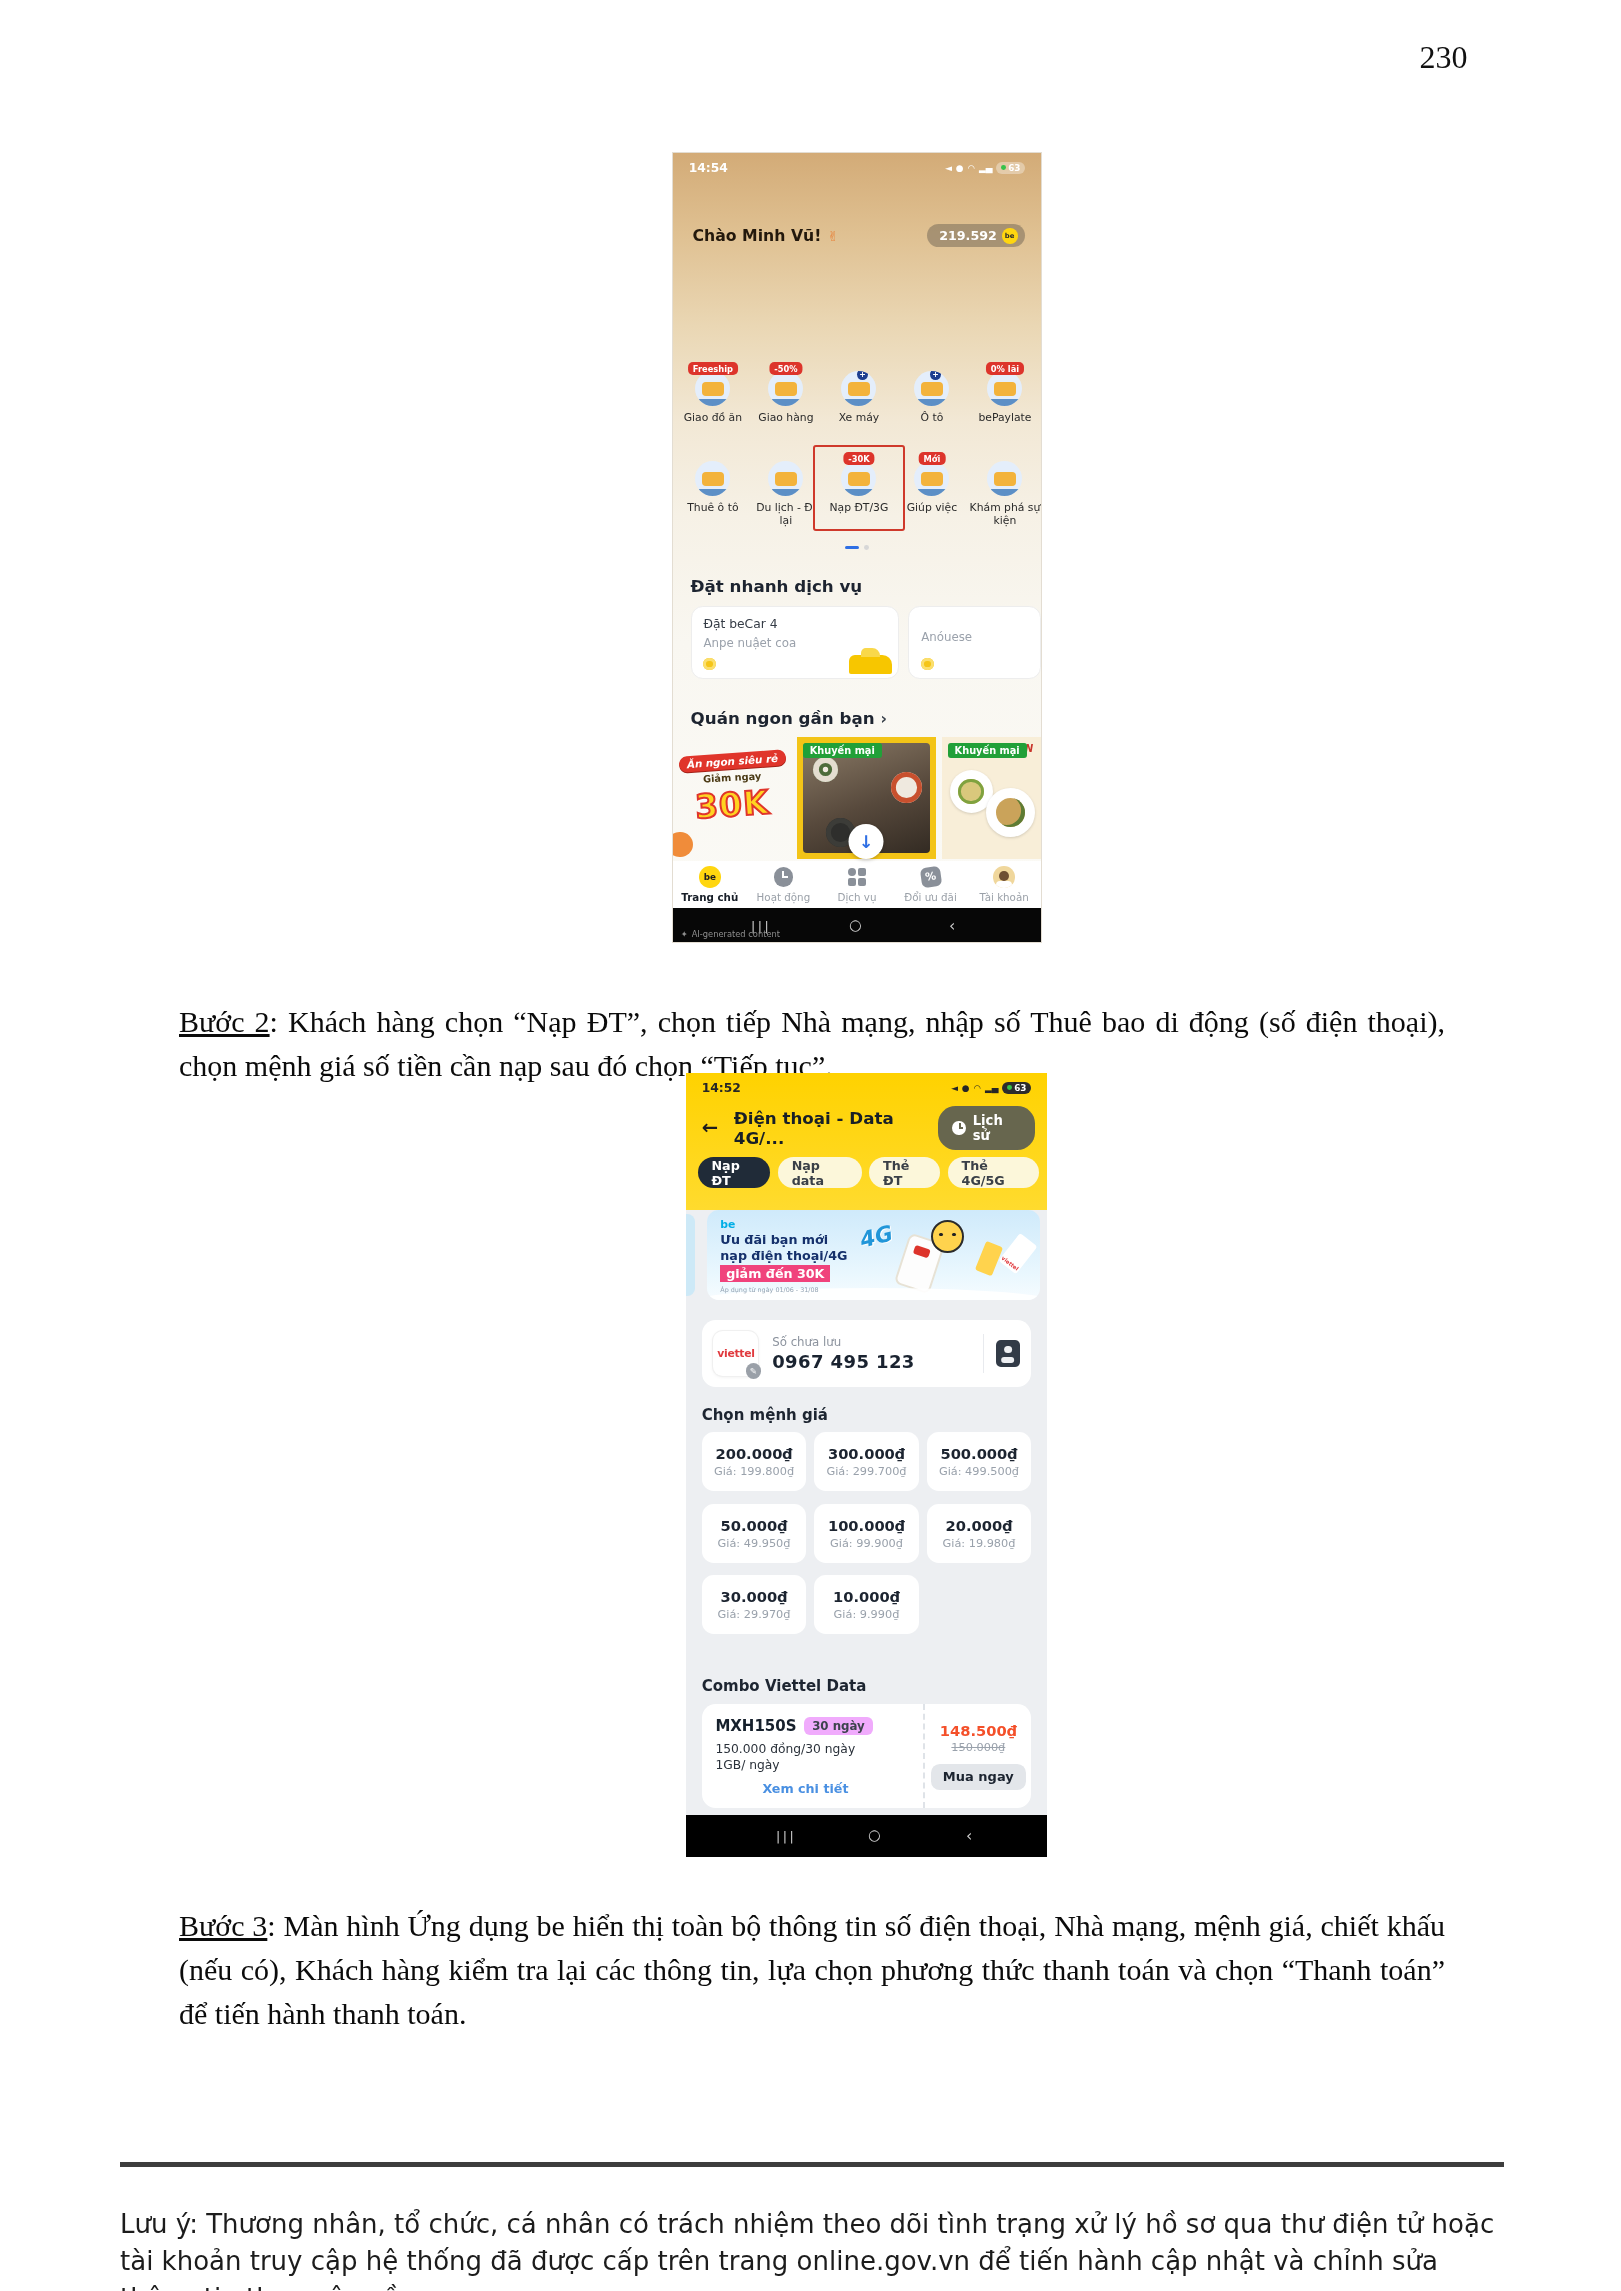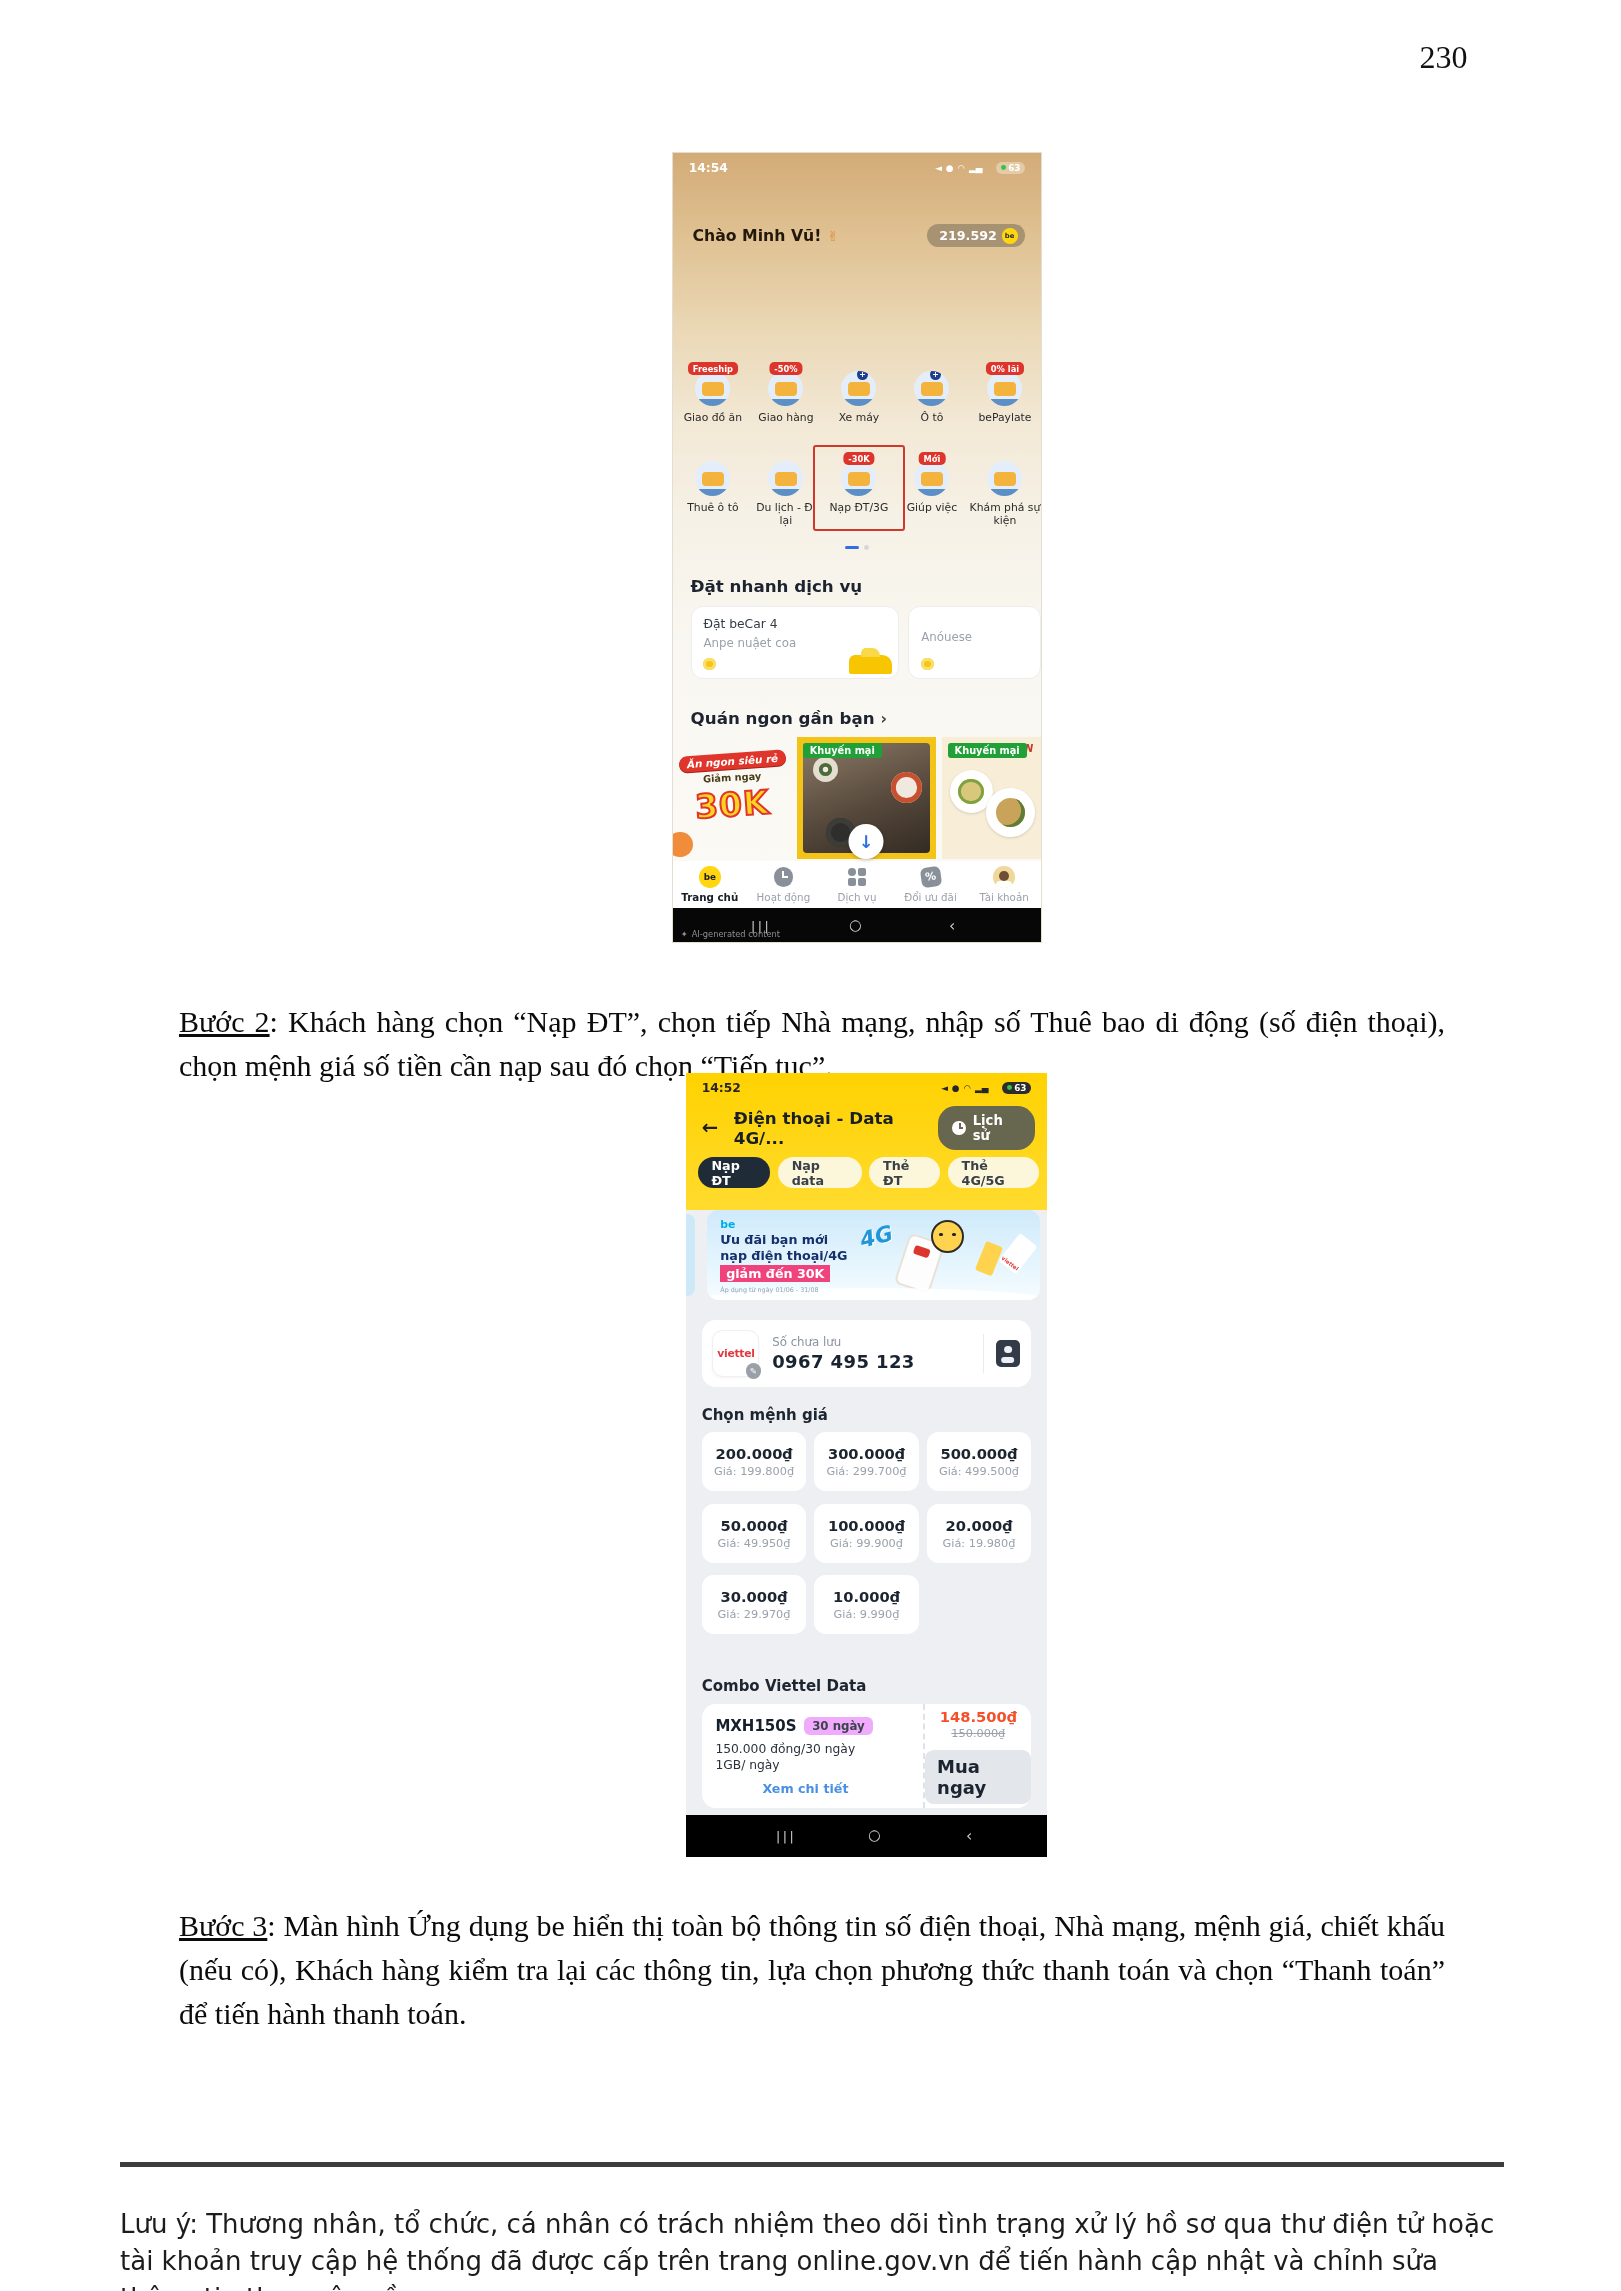--- a/index.html
+++ b/index.html
@@ -13,21 +13,21 @@
   .footer-rule{position:absolute;left:120px;top:2162px;width:1384px;height:4.9px;background:#3d3d3d;}
   .footer-text{position:absolute;left:120px;top:2180px;width:1392px;
                font-family:"DejaVu Sans","Liberation Sans",sans-serif;
                font-size:26px;line-height:37px;color:#1c1c1c;}
 
   
   .phone{position:absolute;overflow:hidden;font-family:"DejaVu Sans","Liberation Sans",sans-serif;}
   .sbar{position:absolute;left:0;right:0;display:flex;justify-content:space-between;align-items:center;padding:0 15.7px;}
   .sbar .time{font-size:12.3px;font-weight:700;}
   .sbar .sb-right{display:flex;align-items:center;gap:3.9px;font-size:8.8px;}
-  .batt{display:inline-flex;align-items:center;gap:2px;border-radius:7.8px;padding:1px 4.9px;font-size:8.8px;font-weight:700;margin-left:10px;}
+  .batt{display:inline-flex;align-items:center;gap:2px;border-radius:7.8px;padding:1px 4.9px;font-size:8.8px;font-weight:700;}
   .batt .dot{width:4.9px;height:4.9px;border-radius:50%;background:#35c24a;}
 
   
   .phone1{left:672px;top:152px;width:368px;height:789px;border:1px solid #e3ddd2;
           background:linear-gradient(180deg,#d3ab77 0%,#dfc091 10%,#ead7b4 22%,#f2e8d5 34%,#f6f1e6 46%,#f9f7f1 62%,#fbfaf6 100%);}
   .phone1 .sbar{top:7.8px;color:#fff;}
   .p1-greet{position:absolute;top:71px;left:19.6px;right:15.7px;display:flex;justify-content:space-between;align-items:center;}
   .p1-hello{font-size:15.7px;font-weight:800;color:#23180c;display:flex;gap:5.9px;align-items:center;}
   .hands{color:#e8833a;font-size:13.7px;}
   .balance-pill{display:flex;align-items:center;gap:4.9px;background:rgba(120,108,90,.55);border-radius:13.7px;
@@ -195,21 +195,21 @@
   .combo-left{flex:1;padding:12.7px 13.7px;box-sizing:border-box;}
   .combo-name-row{display:flex;align-items:center;gap:7.8px;}
   .combo-name{font-size:15px;font-weight:800;color:#16202c;text-align:center;}
   .dur-badge{background:#f0abfc;border-radius:5.9px;padding:2px 7.8px;font-size:11.8px;font-weight:600;color:#3c434c;}
   .combo-desc{font-size:12.3px;color:#2a313a;margin-top:5.9px;line-height:16.7px;}
   .detail-link{font-size:12.7px;color:#4a90e2;font-weight:600;margin-top:6.9px;margin-left:47px;}
   .combo-right{width:106px;border-left:2px dashed #dfe3e8;display:flex;flex-direction:column;align-items:center;
                justify-content:center;gap:2px;}
   .combo-price{font-size:14.7px;font-weight:800;color:#f4502a;}
   .combo-old{font-size:11.3px;color:#9aa2ac;text-decoration:line-through;}
-  .buy-btn{margin-top:7.8px;background:#e3e6ea;border-radius:8.8px;padding:5.9px 11.8px;font-size:18px;font-weight:800;color:#1c2430;}
+  .buy-btn{margin-top:7.8px;background:#e3e6ea;border-radius:8.8px;padding:5.9px 11.8px;font-size:13px;font-weight:800;color:#1c2430;}
 
   .p2-black{position:absolute;top:742px;left:0;right:0;height:42px;background:#000;color:#d6d6d6;}
   .p2-black .ab-recent{left:90px;top:12.7px;}
   .p2-black .ab-home{left:182px;top:10.8px;}
   .p2-black .ab-back{left:280px;top:10.8px;}
 </style>
 </head>
 <body>
 
 <div class="page">

